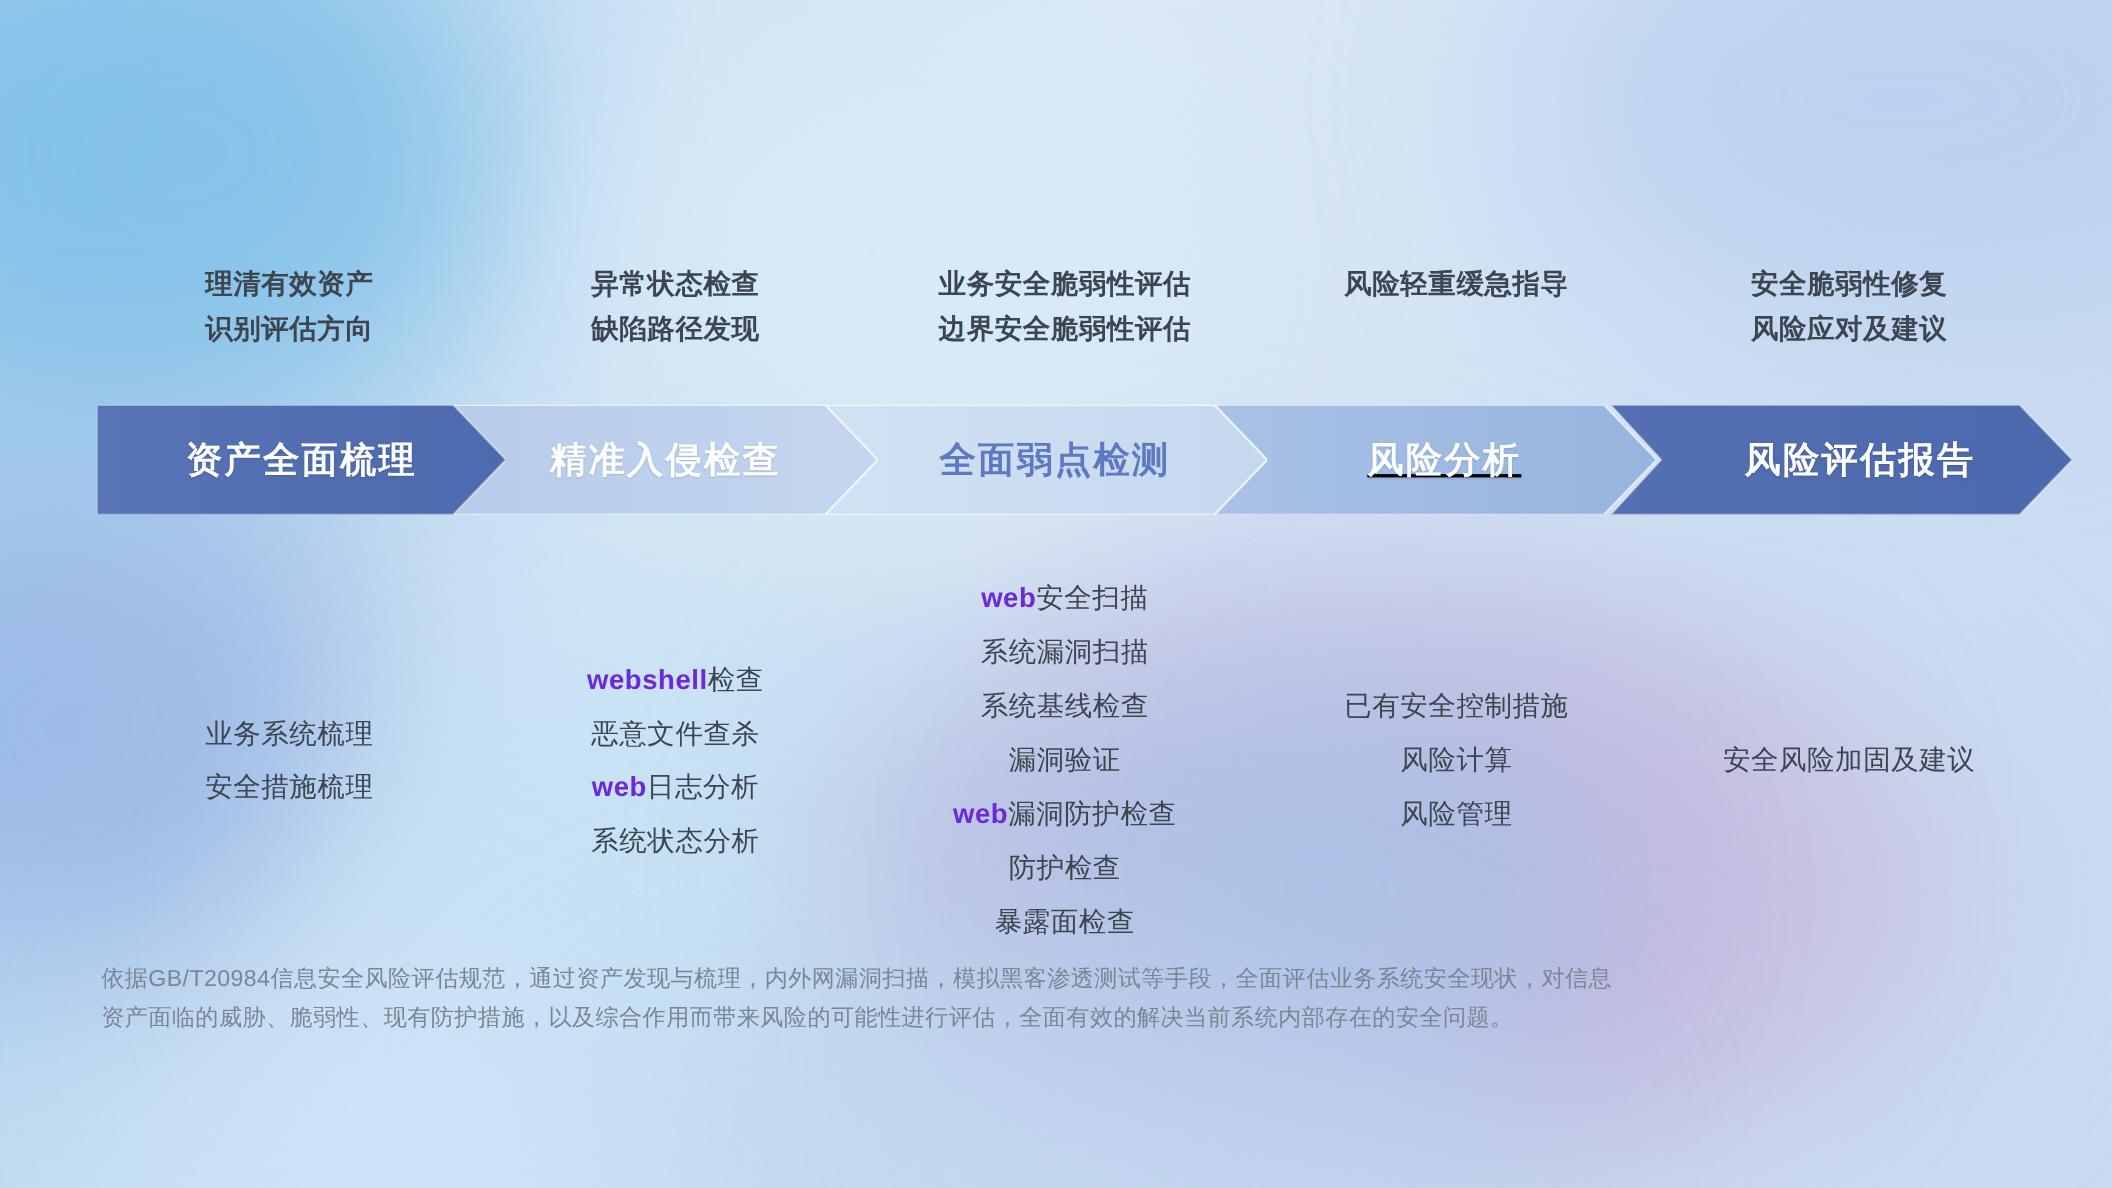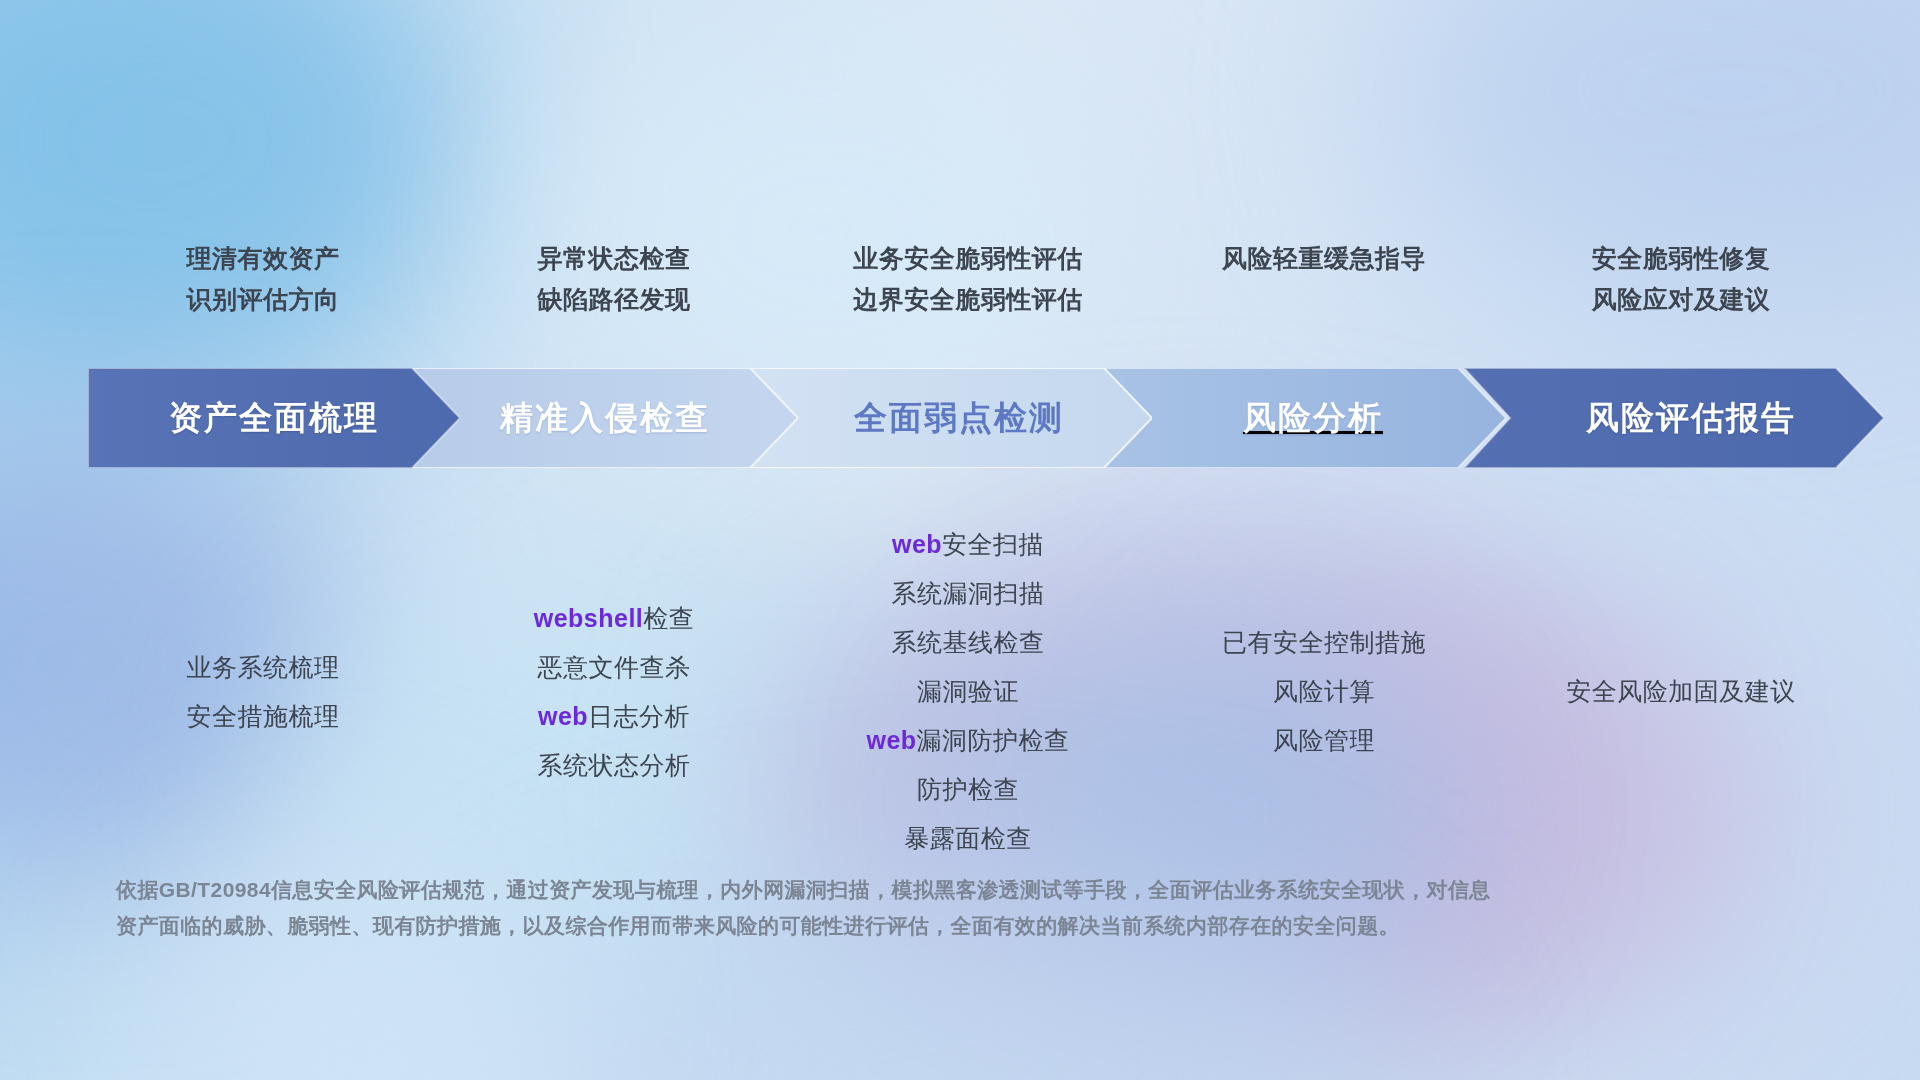--- a/index.html
+++ b/index.html
@@ -67,23 +67,23 @@
     position:relative;z-index:3;
     font-size:33px;font-weight:700;letter-spacing:2px;
     width:100%;text-align:center;
     padding-left:34px;
   }
   .arrow .shape{position:absolute;inset:0;z-index:1;}
   .arrow .shape svg{width:100%;height:100%;display:block;}
 
   
   #desc{
-    position:absolute;left:116px;top:872px;width:1520px;
+    position:absolute;left:92px;top:872px;width:1520px;
     font-size:21px;line-height:1.72;color:#7b8594;letter-spacing:.4px;
-    font-weight:700;
+    font-weight:400;
   }
   #desc .line{display:block;white-space:nowrap;}
 </style>
 </head>
 <body>
 
 <div id="bg">
   <div class="bg-base"></div>
   <div class="blob b1"></div>
   <div class="blob b2"></div>

